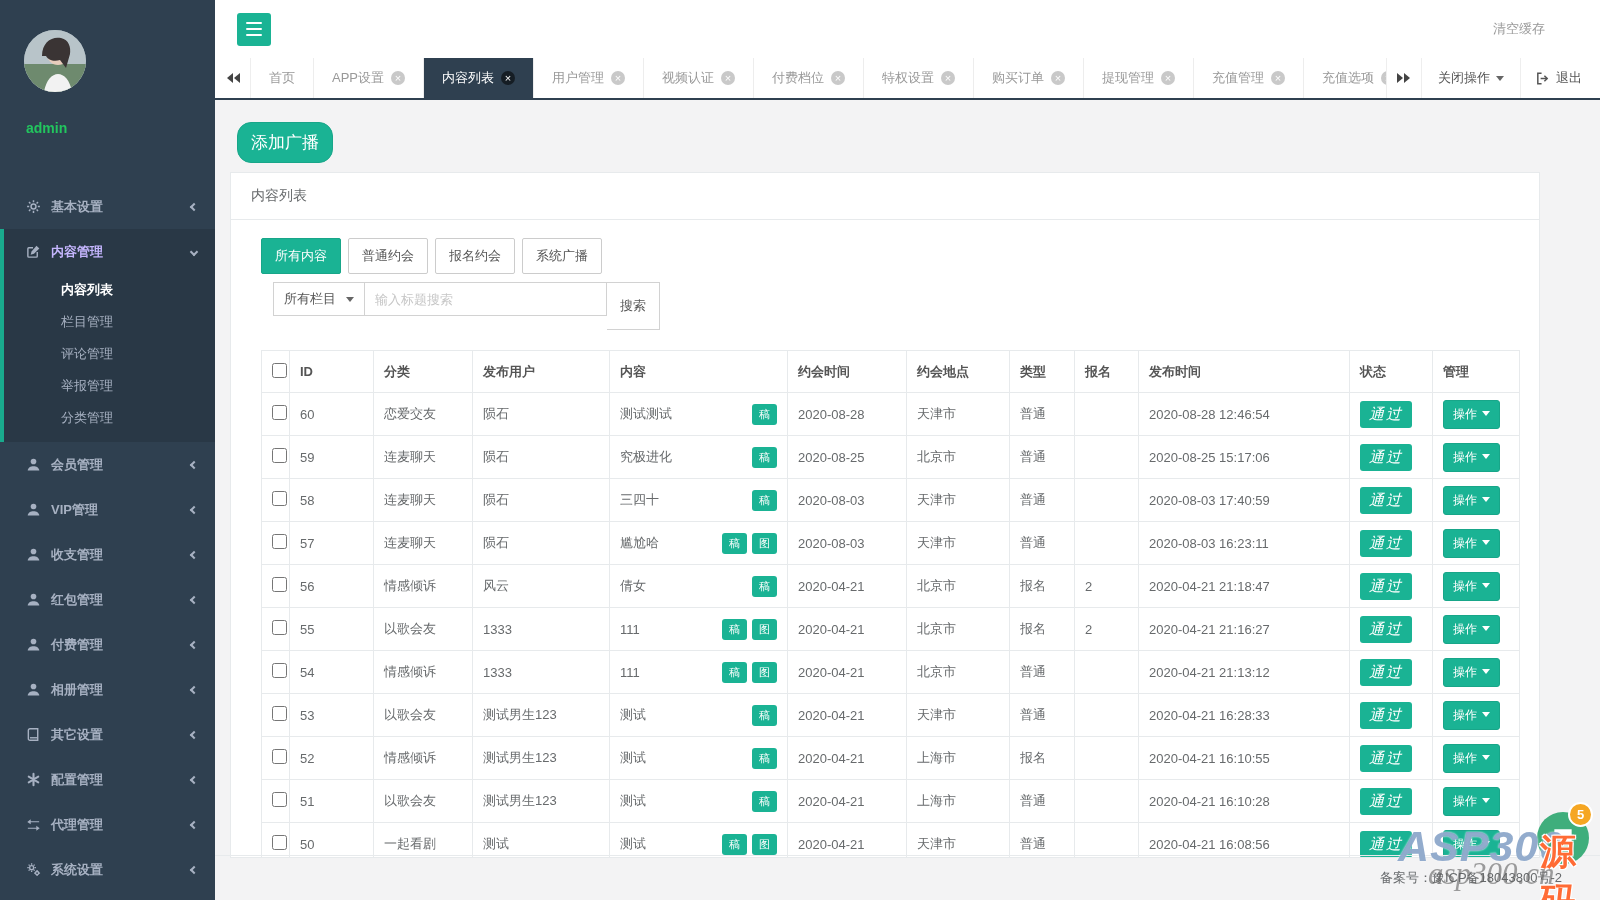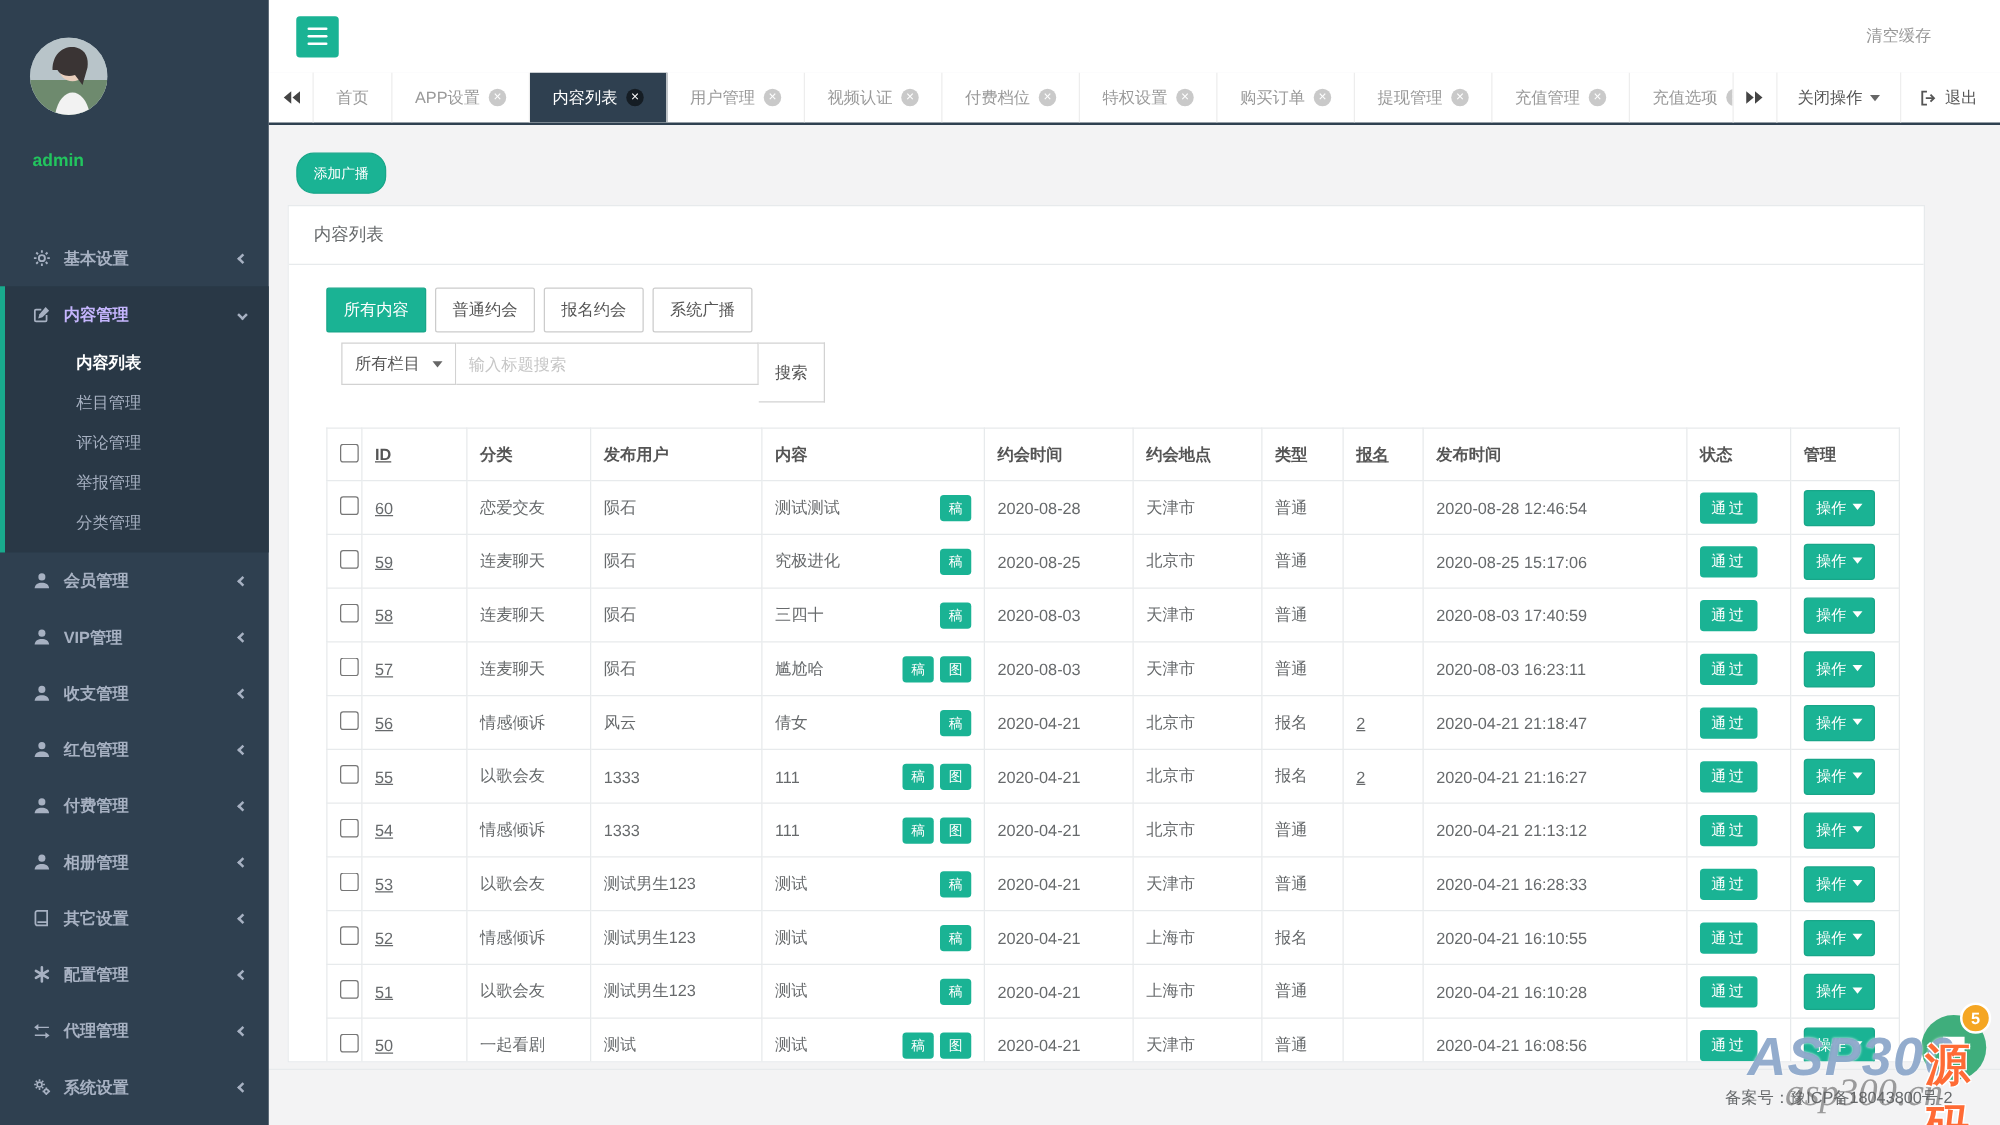--- a/index.html
+++ b/index.html
@@ -41,45 +41,45 @@
   .tabs { display:flex; flex:1; overflow:hidden; }
   .tab { display:flex; align-items:center; gap:7px; padding:0 18px; color:#999; border-right:1px solid #ededed; white-space:nowrap; cursor:pointer; }
   .tab.active { background:#2f4050; color:#fff; }
   .tab-close { width:14px; height:14px; border-radius:50%; background:#c9c9c9; color:#fff; font-size:11px; line-height:14px; text-align:center; display:inline-block; }
   .tab.active .tab-close { background:rgba(0,0,0,.55); }
   .tab-ops { display:flex; align-items:center; gap:6px; padding:0 16px; color:#555; cursor:pointer; white-space:nowrap; }
   .caret { width:0; height:0; border:4px solid transparent; border-top:5px solid #666; margin-top:4px; }
   .logout { display:flex; align-items:center; gap:6px; padding:0 18px 0 14px; border-left:1px solid #eee; color:#555; cursor:pointer; white-space:nowrap; }
 
   .content { padding:22px 60px 0 15px; }
-  .btn-green { background:#1ab394; color:#fff; border:1px solid #18a689; border-radius:14px; padding:8px 13px; font-size:11px; cursor:pointer; }
+  .btn-green { background:#1ab394; color:#fff; border:1px solid #18a689; border-radius:14px; padding:8px 13px; font-size:17px; cursor:pointer; }
   .add-btn { margin-left:7px; }
   .panel { margin-top:9px; background:#fff; border:1px solid #e7eaec; height:686px; overflow:hidden; position:relative; }
   .panel-header { padding:14px 20px; border-bottom:1px solid #e7eaec; color:#676a6c; font-size:14px; }
   .panel-body { padding:18px 22px 0 30px; }
 
   .filters { display:flex; gap:7px; }
   .filter-btn { background:#fff; border:1px solid #ccc; color:#555; padding:8px 13px; font-size:13px; border-radius:2px; cursor:pointer; }
   .filter-btn.active { background:#1ab394; border-color:#18a689; color:#fff; }
 
   .search-row { display:flex; margin-top:8px;margin-left:12px; }
   .select-box { display:flex; align-items:center; gap:10px; border:1px solid #d2d2d2; padding:0 10px; height:34px; color:#555; cursor:pointer; background:#fff; }
   .search-input { height:34px; width:242px; border:1px solid #d2d2d2; border-left:none; padding:0 10px; font-size:13px; color:#555; outline:none; }
   .search-input::placeholder { color:#c6c6c6; }
   .search-btn { height:48px; border:1px solid #d2d2d2; border-left:none; background:#fff; color:#555; padding:0 13px; font-size:13px; cursor:pointer; }
 
   table.data { border-collapse:collapse; margin-top:20px; width:1258px; table-layout:fixed; }
   table.data th, table.data td { border:1px solid #e7eaec; padding:0 10px; height:43px; font-size:13px; color:#676a6c; text-align:left; overflow:hidden; white-space:nowrap; }
   table.data th { font-weight:bold; color:#555; height:42px; }
-  td.c, th.c { text-align:center;text-decoration:underline; }
+  td.c, th.c { text-align:center; }
   .row-check { width:15px; height:15px; cursor:pointer; }
   .cell-content { display:flex; align-items:center; }
   .cell-content .txt { flex:1; }
   .mini-badge { background:#1ab394; color:#fff; font-size:11px; padding:3px 7px; border-radius:3px; margin-left:5px; }
-  .status-badge { background:#1ab394; color:#fff; font-size:12px; padding:4px 9px; border-radius:3px; display:inline-block; letter-spacing:2px; }
+  .status-badge { background:#1ab394; color:#fff; font-size:15px; padding:4px 9px; border-radius:3px; display:inline-block; letter-spacing:2px;font-style:italic; }
   .action-btn { background:#1ab394; color:#fff; border:1px solid #18a689; border-radius:3px; padding:5px 9px; font-size:12px; cursor:pointer; display:inline-flex; align-items:center; gap:5px; }
   .action-btn .caret { border-top-color:#fff; margin-top:3px; }
 
   .footer { position:absolute; left:215px; right:0; bottom:0; height:45px; border-top:1px solid #e7eaec; display:flex; align-items:center; justify-content:flex-end; padding-right:38px; color:#676a6c; }
 
   
   .float-chat { position:absolute; left:1537px; top:812px; width:52px; height:52px; border-radius:50%; background:#3fae7c; z-index:40; cursor:pointer; display:flex; align-items:center; justify-content:center; }
   .float-chat .bdg { position:absolute; top:-10px; right:-4px; width:25px; height:25px; border-radius:50%; background:#f5a623; border:2px solid #fff; color:#fff; font-size:13px; font-weight:bold; display:flex; align-items:center; justify-content:center; }
   .watermark { position:absolute; z-index:50; pointer-events:none; }
   .wm-asp { left:1398px; top:822px; font-size:43px; font-weight:bold; font-style:italic; color:rgba(128,158,196,.85); text-shadow:0 0 2px rgba(255,255,255,.9); letter-spacing:1px; }

